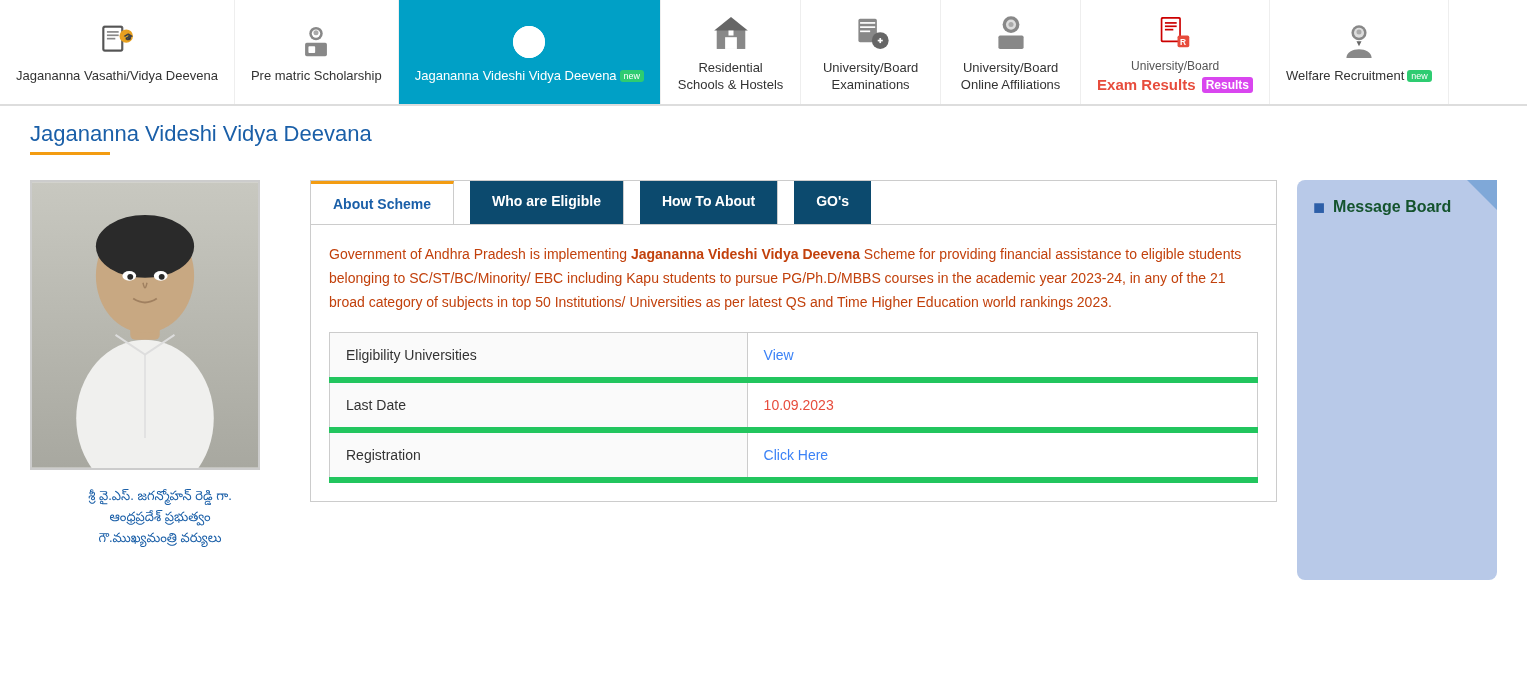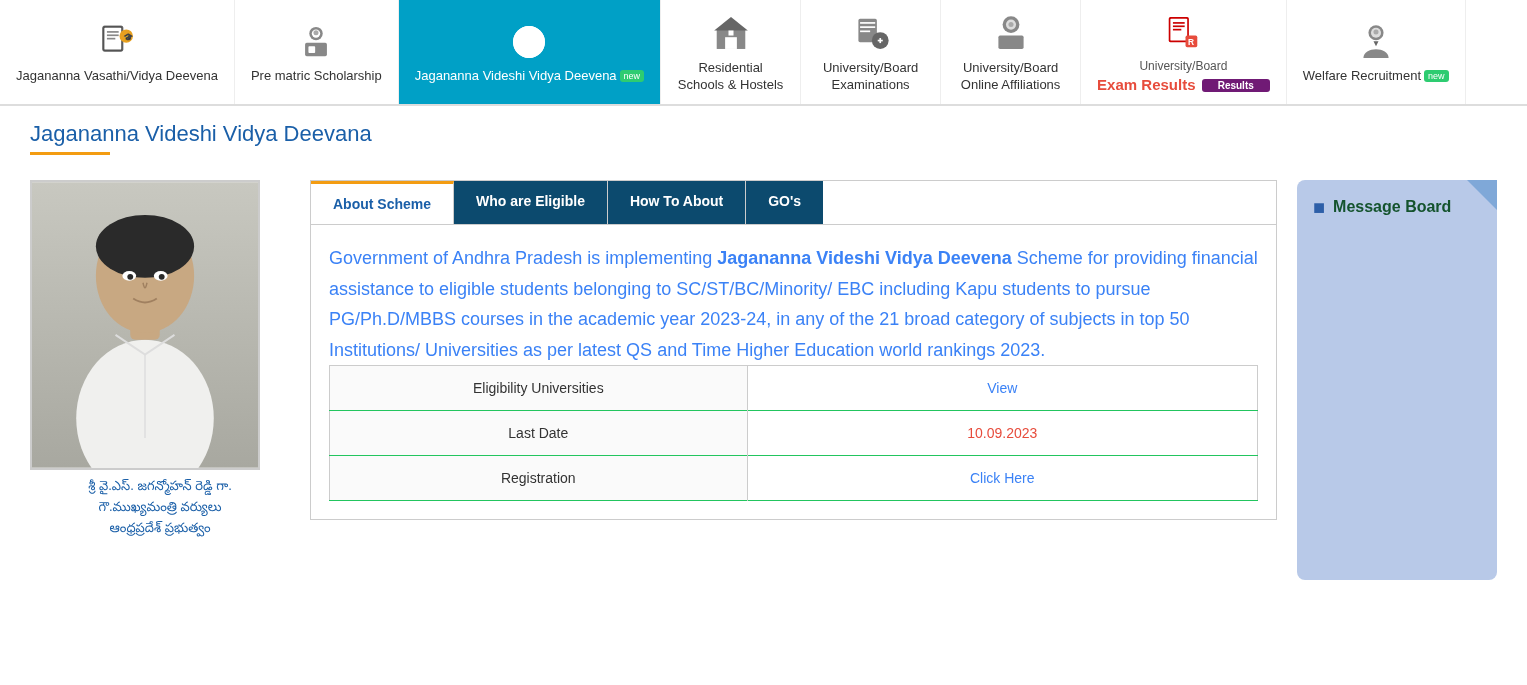--- a/index.html
+++ b/index.html
@@ -46,24 +46,24 @@
     .badge-new {
       background: #2ecc71;
       color: #fff;
       font-size: 9px;
       padding: 1px 4px;
       border-radius: 3px;
       margin-left: 3px;
       vertical-align: middle;
     }
     .badge-results {
-      background: #701a75;
+      background: #d946ef;
       color: #fff;
-      font-size: 10px;
-      padding: 1px 16px;
+      font-size: 12px;
+      padding: 1px 4px;
       border-radius: 3px;
       margin-left: 2px;
       vertical-align: middle;
     }
     .nav-item.exam-results-item { color: #e74c3c; font-weight: bold; font-size: 15px; }
     .nav-item .label-wrap { line-height: 1.3; }
 
     
     .main-container {
       display: flex;
@@ -101,37 +101,38 @@
       align-items: center;
       justify-content: center;
       overflow: hidden;
       position: relative;
     }
     .person-silhouette {
       width: 100%;
       height: 100%;
     }
     .caption-text {
-      margin-top: 6px;
+      margin-top: 16px;
       color: #1a5fa8;
       font-size: 13px;
       line-height: 1.6;
       text-align: center;
     }
 
     
     .content-area {
       flex: 1;
     }
 
     
     .tabs {
       display: flex;
       border: 1px solid #ccc;
       border-bottom: none;
+      gap: 16px;
     }
     .tab {
       padding: 12px 22px;
       cursor: pointer;
       font-size: 14px;
       border-right: 1px solid #ccc;
       background: #f5f5f5;
     }
     .tab:last-child { border-right: none; }
     .tab.active {
@@ -146,35 +147,35 @@
       font-weight: bold;
     }
 
     
     .content-box {
       border: 1px solid #ccc;
       padding: 18px;
       background: #fff;
     }
     .scheme-description {
-      font-size: 18px;
+      font-size: 14px;
       line-height: 1.7;
-      color: #3b82f6;
+      color: #c2410c;
+      margin-bottom: 18px;
     }
     .scheme-description strong { font-weight: bold; }
 
     
     .info-table {
       width: 100%;
       border-collapse: collapse;
       border: 1px solid #ccc;
     }
     .info-table tr {
-      border-bottom: 1px solid #22c55e;
-      text-align: center;
+      border-bottom: 6px solid #22c55e;
     }
     .info-table td {
       padding: 14px 16px;
       font-size: 14px;
     }
     .info-table td:first-child {
       background: #fafafa;
       border-right: 1px solid #ccc;
       font-weight: normal;
       width: 45%;
@@ -396,22 +397,22 @@
 
         <path d="M103 118 Q115 126 127 118" stroke="#a08060" stroke-width="2" fill="none"></path>
 
         <path d="M85 155 L115 175 L145 155" stroke="#ddd" stroke-width="2" fill="none"></path>
 
         <line x1="115" y1="175" x2="115" y2="260" stroke="#ddd" stroke-width="1.5"></line>
       </svg>
     </div>
     <div class="caption-text">
       <div>శ్రీ వై.ఎస్. జగన్మోహన్ రెడ్డి గా.</div>
+      <div>ఆంధ్రప్రదేశ్ ప్రభుత్వం</div>
       <div>గౌ.ముఖ్యమంత్రి వర్యులు</div>
-      <div>ఆంధ్రప్రదేశ్ ప్రభుత్వం</div>
     </div>
   </div>
 
   <div class="content-area">
 
     <div class="tabs">
       <div class="tab active">About Scheme</div>
       <div class="tab teal">Who are Eligible</div>
       <div class="tab teal">How To About</div>
       <div class="tab teal">GO's</div>

